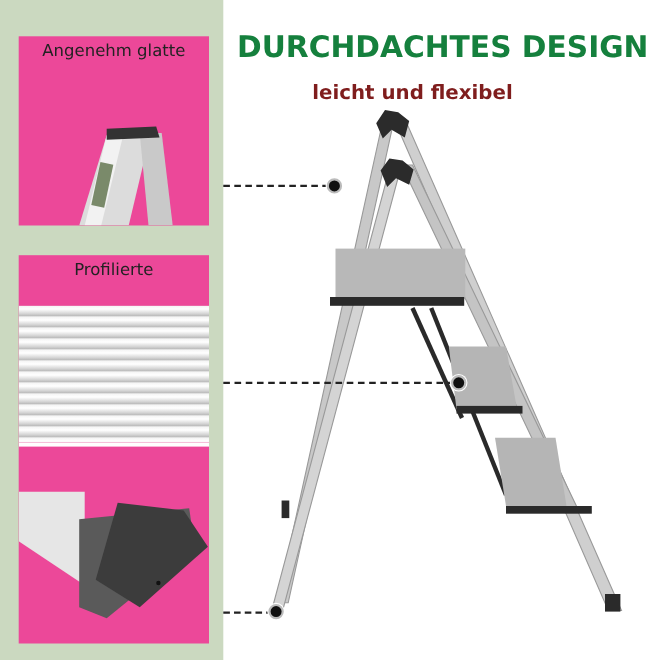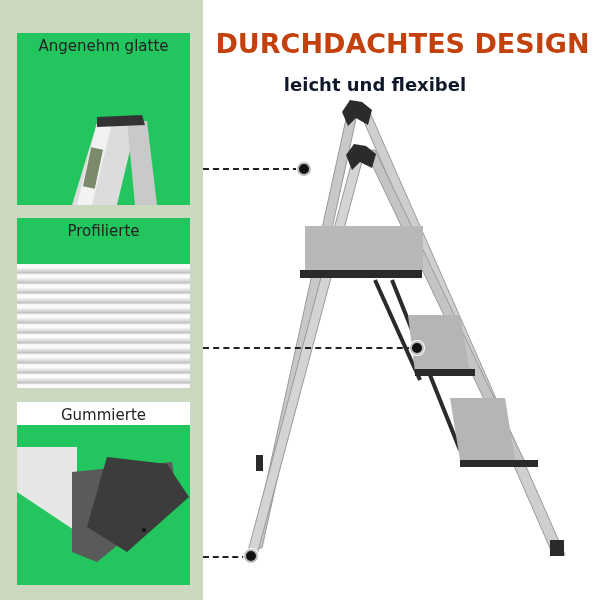--- a/index.html
+++ b/index.html
@@ -1,26 +1,26 @@
 <!DOCTYPE html>
 <html><head>
 <meta charset="utf-8">
 <style>
   * { margin:0; padding:0; box-sizing:border-box; }
   body { width:600px; height:600px; background:#ffffff; position:relative; overflow:hidden; font-family:"Liberation Sans", sans-serif; }
   .sidebar { position:absolute; left:0; top:0; width:203px; height:600px; background:#cbd9c0; }
-  .card { position:absolute; left:17px; width:173px; background:#22c55e; overflow:hidden; }
+  .card { position:absolute; left:17px; width:173px; background:#ec4899; overflow:hidden; }
   .card-label { text-align:center; font-size:15px; line-height:19px; color:#222; font-family:"DejaVu Sans", sans-serif; padding-top:4px; }
   .card1 { top:33px; height:172px; }
-  .card2 { top:218px; height:170px; }
+  .card2 { top:232px; height:170px; }
   .card3 { top:402px; height:183px; }
   .ribs { position:absolute; left:0; right:0; top:46px; bottom:0;
     background: repeating-linear-gradient(180deg,#f4f4f4 0px,#ffffff 3px,#d6d6d6 7px,#bdbdbd 9px,#eeeeee 10px); }
-  .title { position:absolute; left:205px; top:28px; width:395px; text-align:center; font-size:27px; font-weight:bold; color:#c2410c; font-family:"DejaVu Sans", sans-serif; letter-spacing:0px; }
-  .subtitle { position:absolute; left:205px; top:74px; width:340px; text-align:center; font-size:18px; font-weight:bold; color:#0f172a; font-family:"DejaVu Sans", sans-serif; }
+  .title { position:absolute; left:205px; top:28px; width:395px; text-align:center; font-size:27px; font-weight:bold; color:#15803d; font-family:"DejaVu Sans", sans-serif; letter-spacing:0px; }
+  .subtitle { position:absolute; left:205px; top:74px; width:340px; text-align:center; font-size:18px; font-weight:bold; color:#7f1d1d; font-family:"DejaVu Sans", sans-serif; }
   .leader { position:absolute; height:0; border-top:2px dashed #222; }
   .dot { position:absolute; width:14px; height:14px; border-radius:50%; background:#111; border:2px solid #bbb; box-shadow:0 0 0 1px #fff; }
   svg { position:absolute; left:0; top:0; }
 </style>
 </head>
 <body>
 
 <div class="sidebar"></div>
 
 <div class="card card1">
@@ -38,21 +38,20 @@
 
 <div class="card card2">
   <div class="card-label">
     <div>Profilierte</div>
   </div>
   <div class="ribs"></div>
 </div>
 
 <div class="card card3">
   <div class="card-label" style="position:relative;z-index:2;background:#fff;">
-    <div>Gummierte</div>
   </div>
   <svg width="173" height="183">
     <polygon points="0,45 60,45 60,130 0,90" fill="#e6e6e6"></polygon>
     <polygon points="55,70 155,60 160,95 80,160 55,150" fill="#5a5a5a"></polygon>
     <polygon points="90,55 150,62 172,95 110,150 70,125" fill="#3c3c3c"></polygon>
     <circle cx="127" cy="128" r="2" fill="#111"></circle>
   </svg>
 </div>
 
 <div class="title">DURCHDACHTES DESIGN</div>

